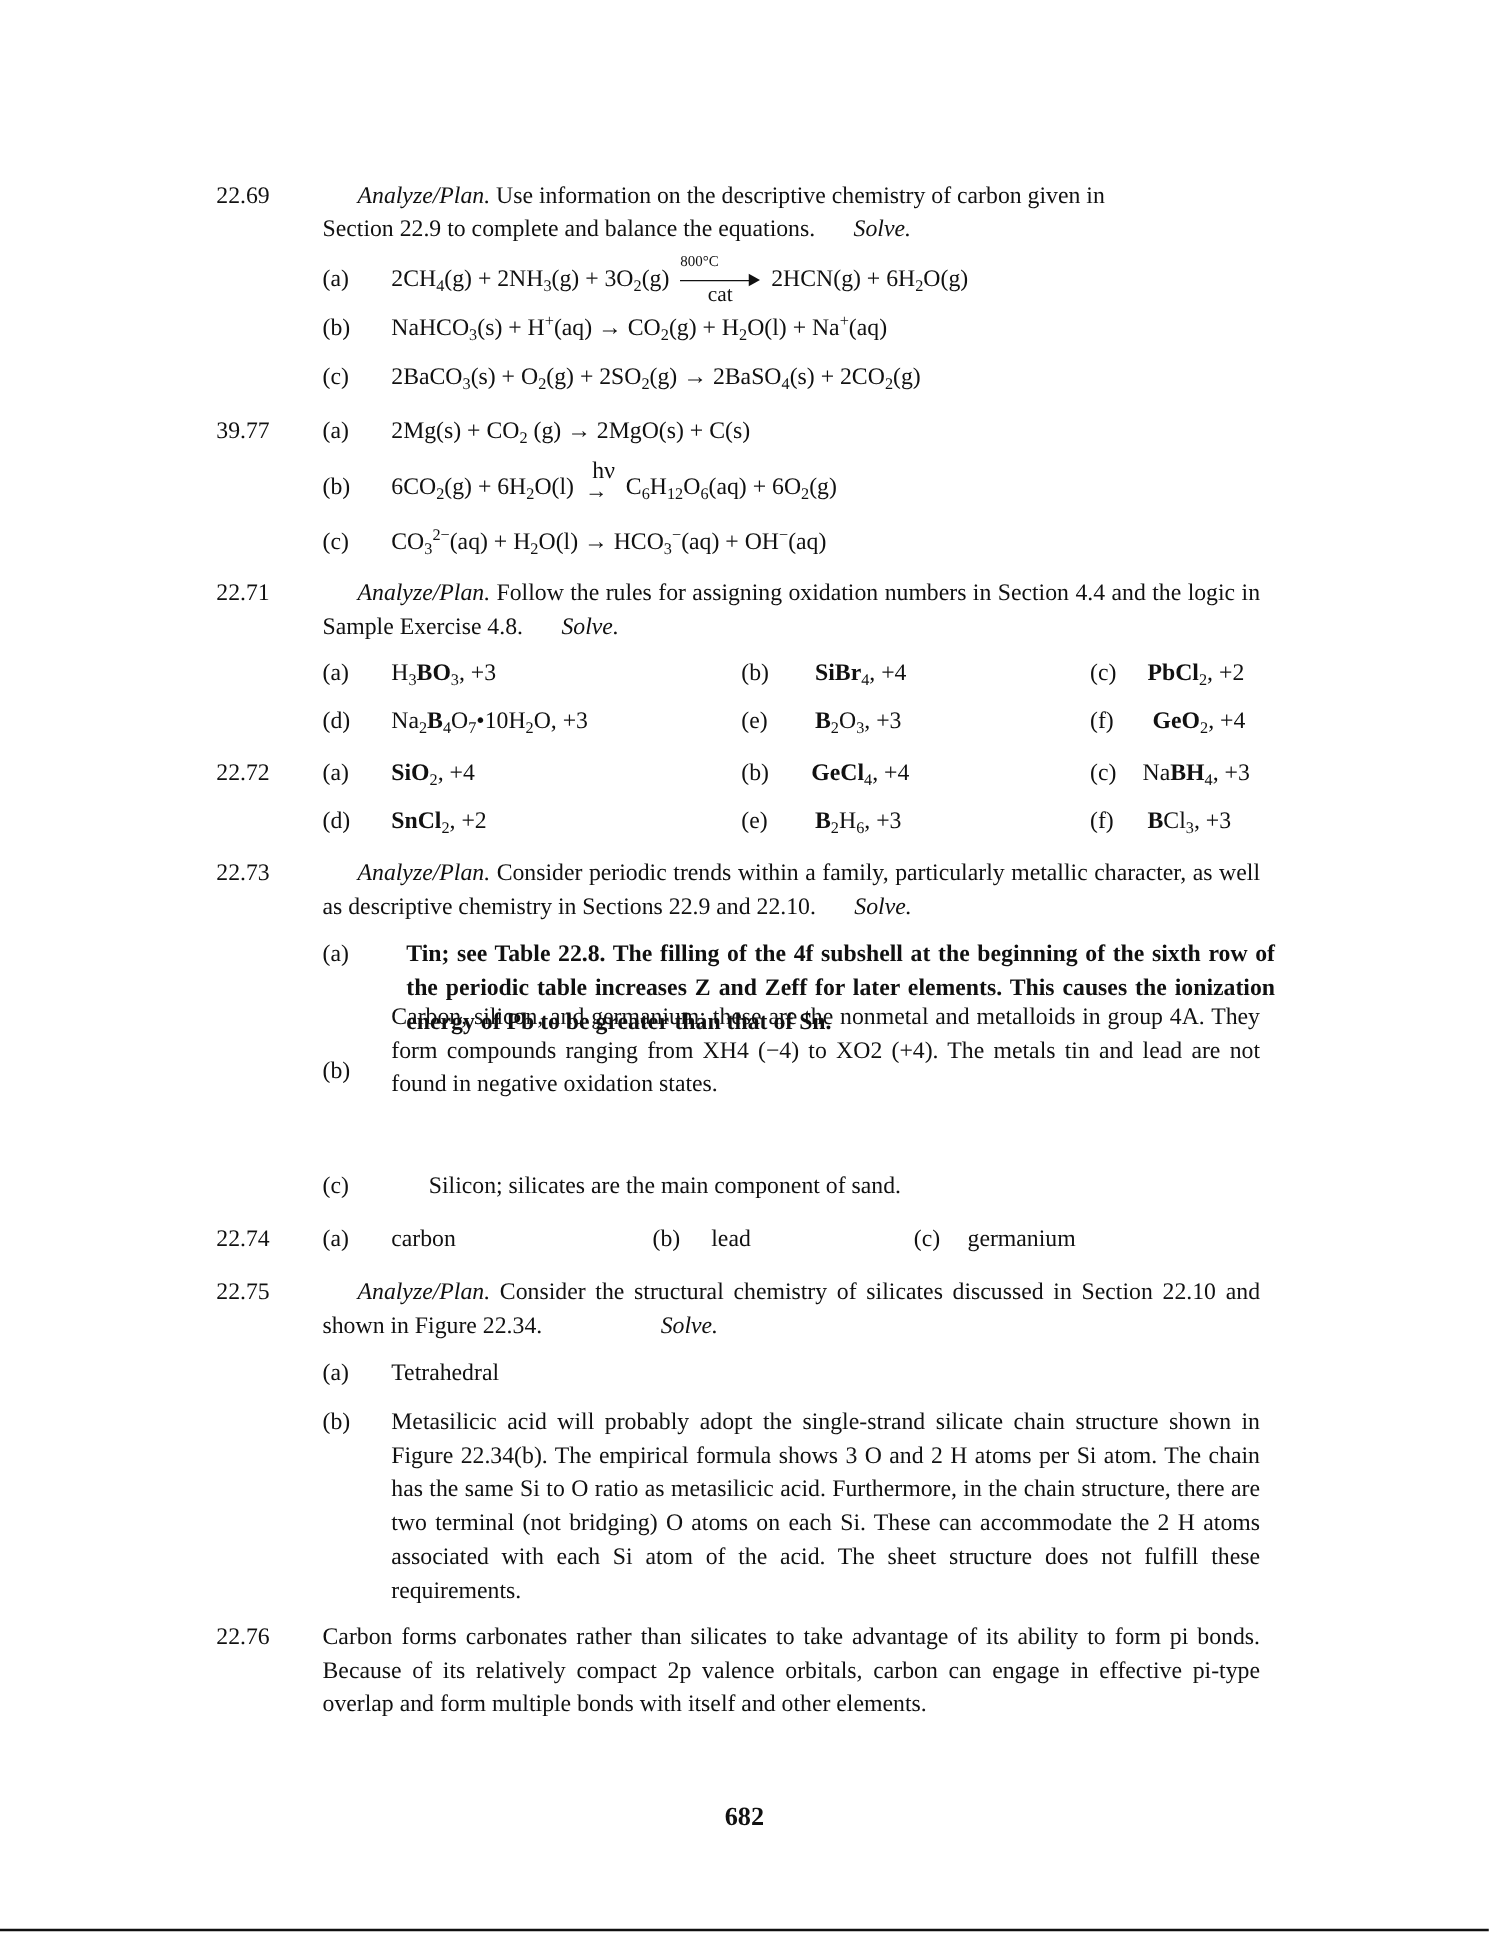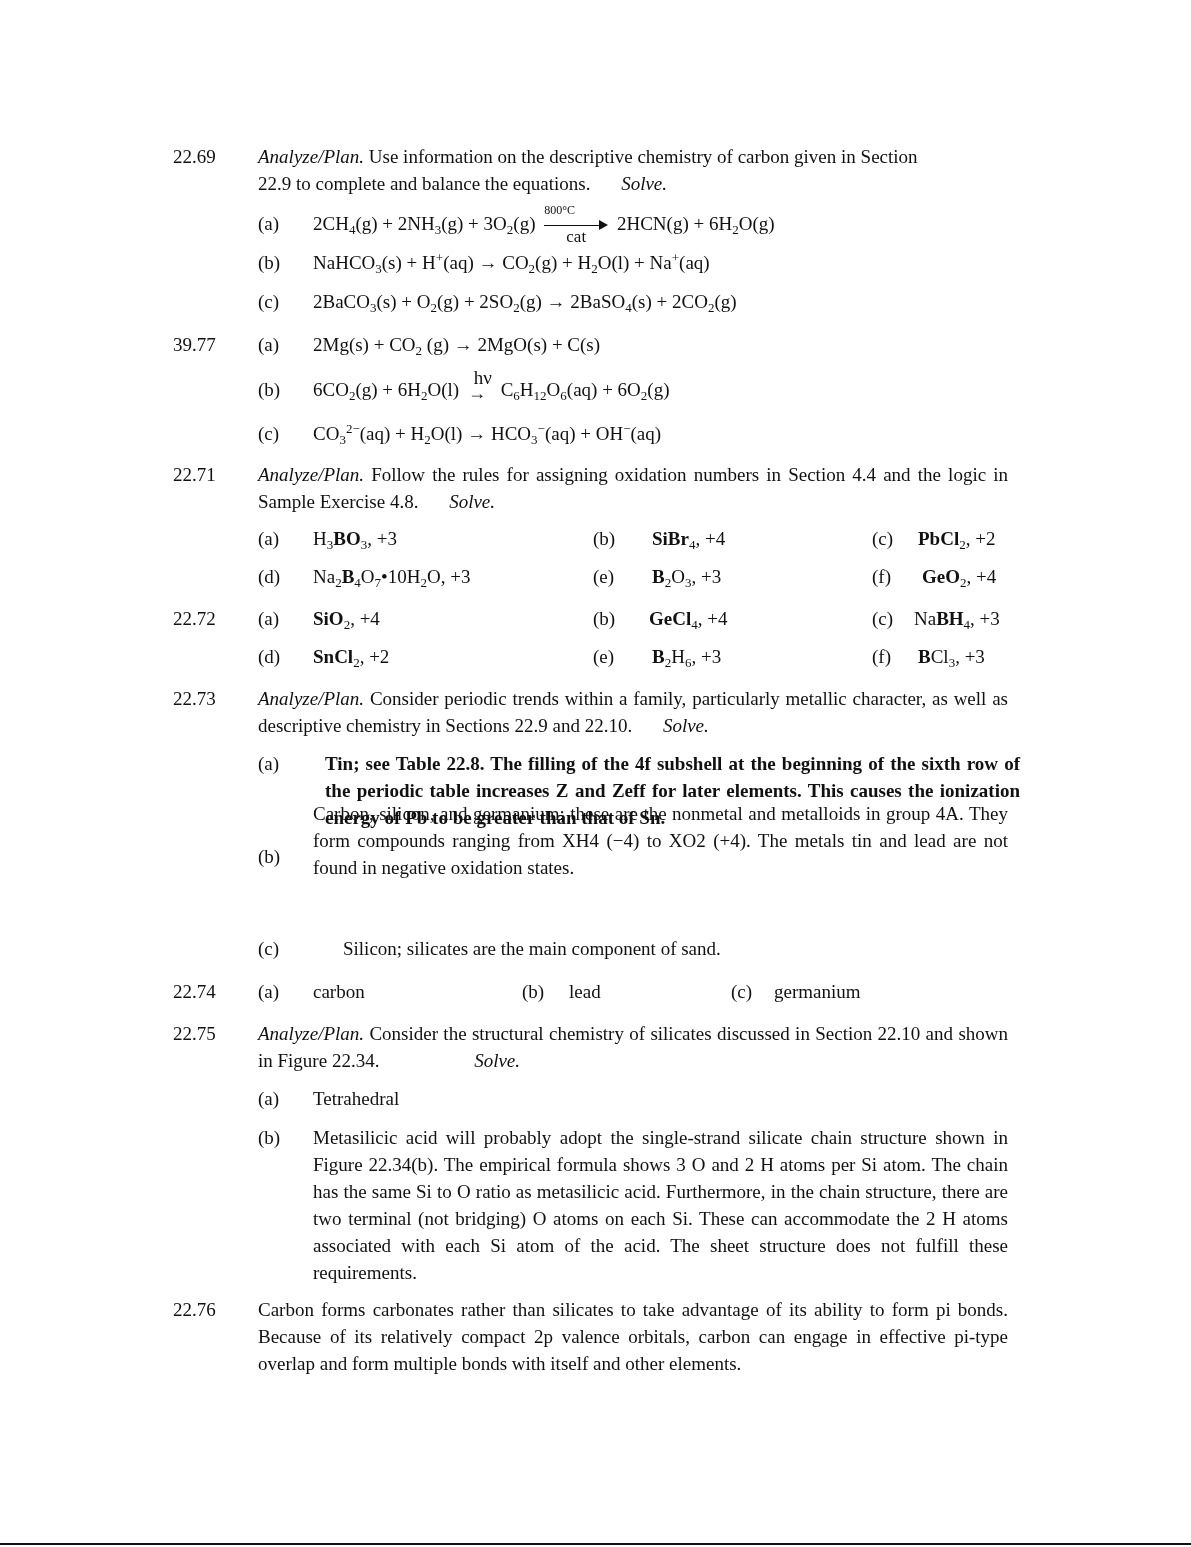--- a/index.html
+++ b/index.html
@@ -31,21 +31,21 @@
       position: absolute; right: 4px; top: 14px;
       font-size: 29px; font-weight: bold; line-height: 34px;
     }
 
     .abs { position: absolute; white-space: nowrap; }
     .num { position: absolute; left: 173px; }
     .lbl { position: absolute; }
     .par {
       position: absolute; white-space: normal; text-align: justify;
     }
-    i, .ital { font-style: italic; }
+    i, .ital { font-style: italic; margin-left: 28px; }
     b, .bold { font-weight: bold; }
     sub { font-size: 13px; vertical-align: -4px; line-height: 0; }
     sup { font-size: 13px; vertical-align: 7px; line-height: 0; }
 
     .arrow-cat {
       display: inline-block; position: relative; width: 64px; height: 20px;
       vertical-align: middle; margin: 0 4px;
     }
     .arrow-cat .line {
       position: absolute; left: 0; right: 6px; top: 9px; height: 1.5px; background: #111;
@@ -228,14 +228,15 @@
 
     <span class="lbl abs" style="left:258px; top:1124px">(b)</span>
     <div class="par" style="left:313px; top:1124px; width:695px;">Metasilicic acid will probably adopt the single-strand silicate chain structure shown in Figure 22.34(b). The empirical formula shows 3 O and 2 H atoms per Si atom. The chain has the same Si to O ratio as metasilicic acid. Furthermore, in the chain structure, there are two terminal (not bridging) O atoms on each Si. These can accommodate the 2 H atoms associated with each Si atom of the acid. The sheet structure does not fulfill these requirements.</div>
   </div>
 
   <div>
     <span class="num abs" style="top:1296px">22.76</span>
     <div class="par" style="left:258px; top:1296px; width:750px;">Carbon forms carbonates rather than silicates to take advantage of its ability to form pi bonds. Because of its relatively compact 2p valence orbitals, carbon can engage in effective pi-type overlap and form multiple bonds with itself and other elements.</div>
   </div>
 
+  <div class="pageno">682</div>
   <div class="bottom-rule"></div>
 </div>
 
 </body></html>

